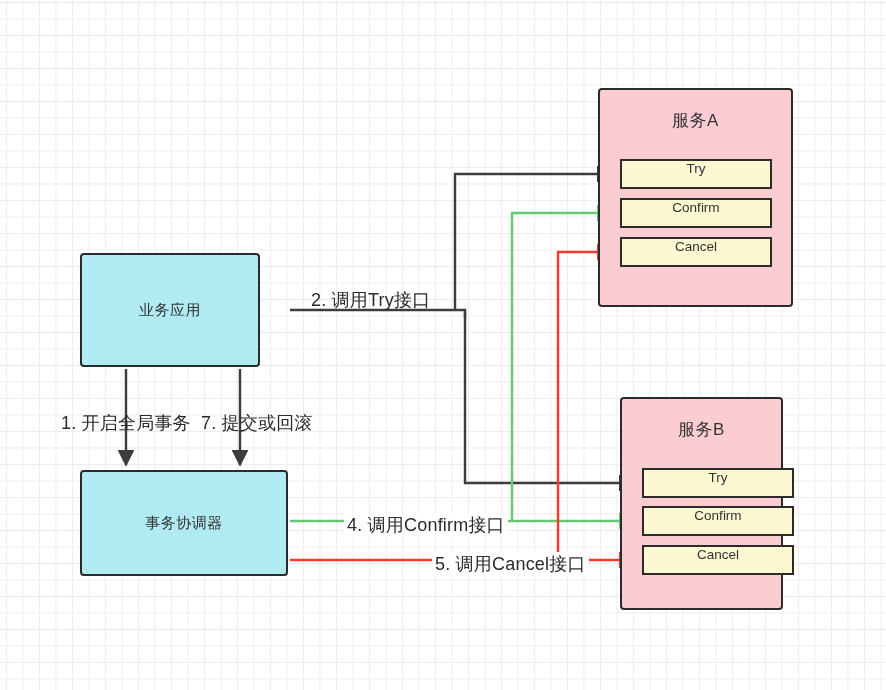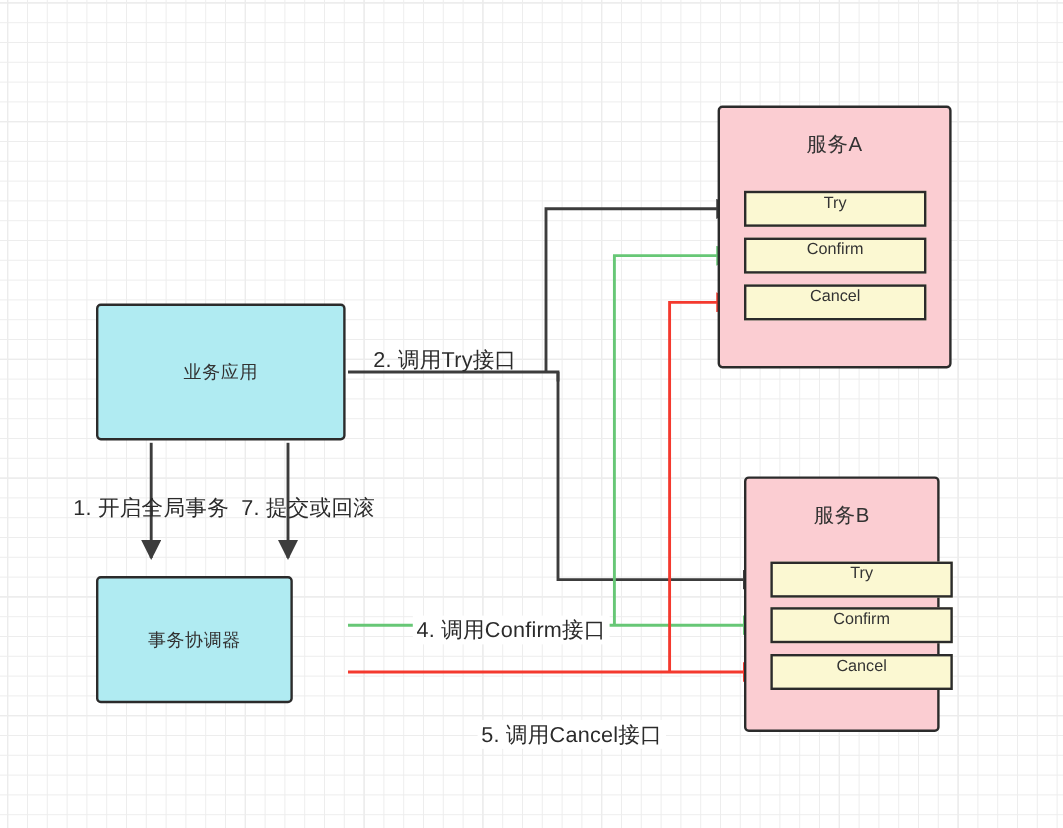--- a/index.html
+++ b/index.html
@@ -113,25 +113,25 @@
 
     <path d="M 465 310 L 465 483 L 634 483" fill="none" stroke="#3c3c3c" stroke-width="2.4" marker-end="url(#arrow-black)"></path>
 
     <path d="M 290 521 L 634 521" fill="none" stroke="#67c776" stroke-width="2.4" marker-end="url(#arrow-green)"></path>
     <path d="M 512 521 L 512 213 L 612 213" fill="none" stroke="#67c776" stroke-width="2.4" marker-end="url(#arrow-green)"></path>
 
     <path d="M 290 560 L 634 560" fill="none" stroke="#f4392e" stroke-width="2.4" marker-end="url(#arrow-red)"></path>
     <path d="M 558 560 L 558 252 L 612 252" fill="none" stroke="#f4392e" stroke-width="2.4" marker-end="url(#arrow-red)"></path>
   </svg>
 
-  <div class="node node-blue" style="left:80px; top:253px; width:208px; height:114px;">
+  <div class="node node-blue" style="left:80px; top:253px; width:180px; height:114px;">
     <div class="node-center-label">业务应用</div>
   </div>
 
-  <div class="node node-blue" style="left:80px; top:480px; width:164px; height:106px;">
+  <div class="node node-blue" style="left:80px; top:470px; width:208px; height:106px;">
     <div class="node-center-label">事务协调器</div>
   </div>
 
   <div class="node node-pink" style="left:598px; top:88px; width:195px; height:219px;">
     <div class="svc-title">服务A</div>
   </div>
 
   <div class="op-box" style="left:620px; top:159px; width:152px; height:30px;">
     <span>Try</span>
   </div>
@@ -157,16 +157,16 @@
   </div>
 
   <div class="edge-label" style="left:61px; top:411px;">1. 开启全局事务</div>
 
   <div class="edge-label" style="left:311px; top:288px;">2. 调用Try接口</div>
 
   <div class="edge-label" style="left:201px; top:411px;">7. 提交或回滚</div>
 
   <div class="edge-label" style="left:344px; top:513px; background:#ffffff; padding:0 3px;">4. 调用Confirm接口</div>
 
-  <div class="edge-label" style="left:398px; top:552px; background:#ffffff; padding:0 3px;margin-top:48px;">5. 调用Cancel接口</div>
+  <div class="edge-label" style="left:432px; top:552px; background:#ffffff; padding:0 3px;">5. 调用Cancel接口</div>
 
 
 </div>
 
 </body></html>

